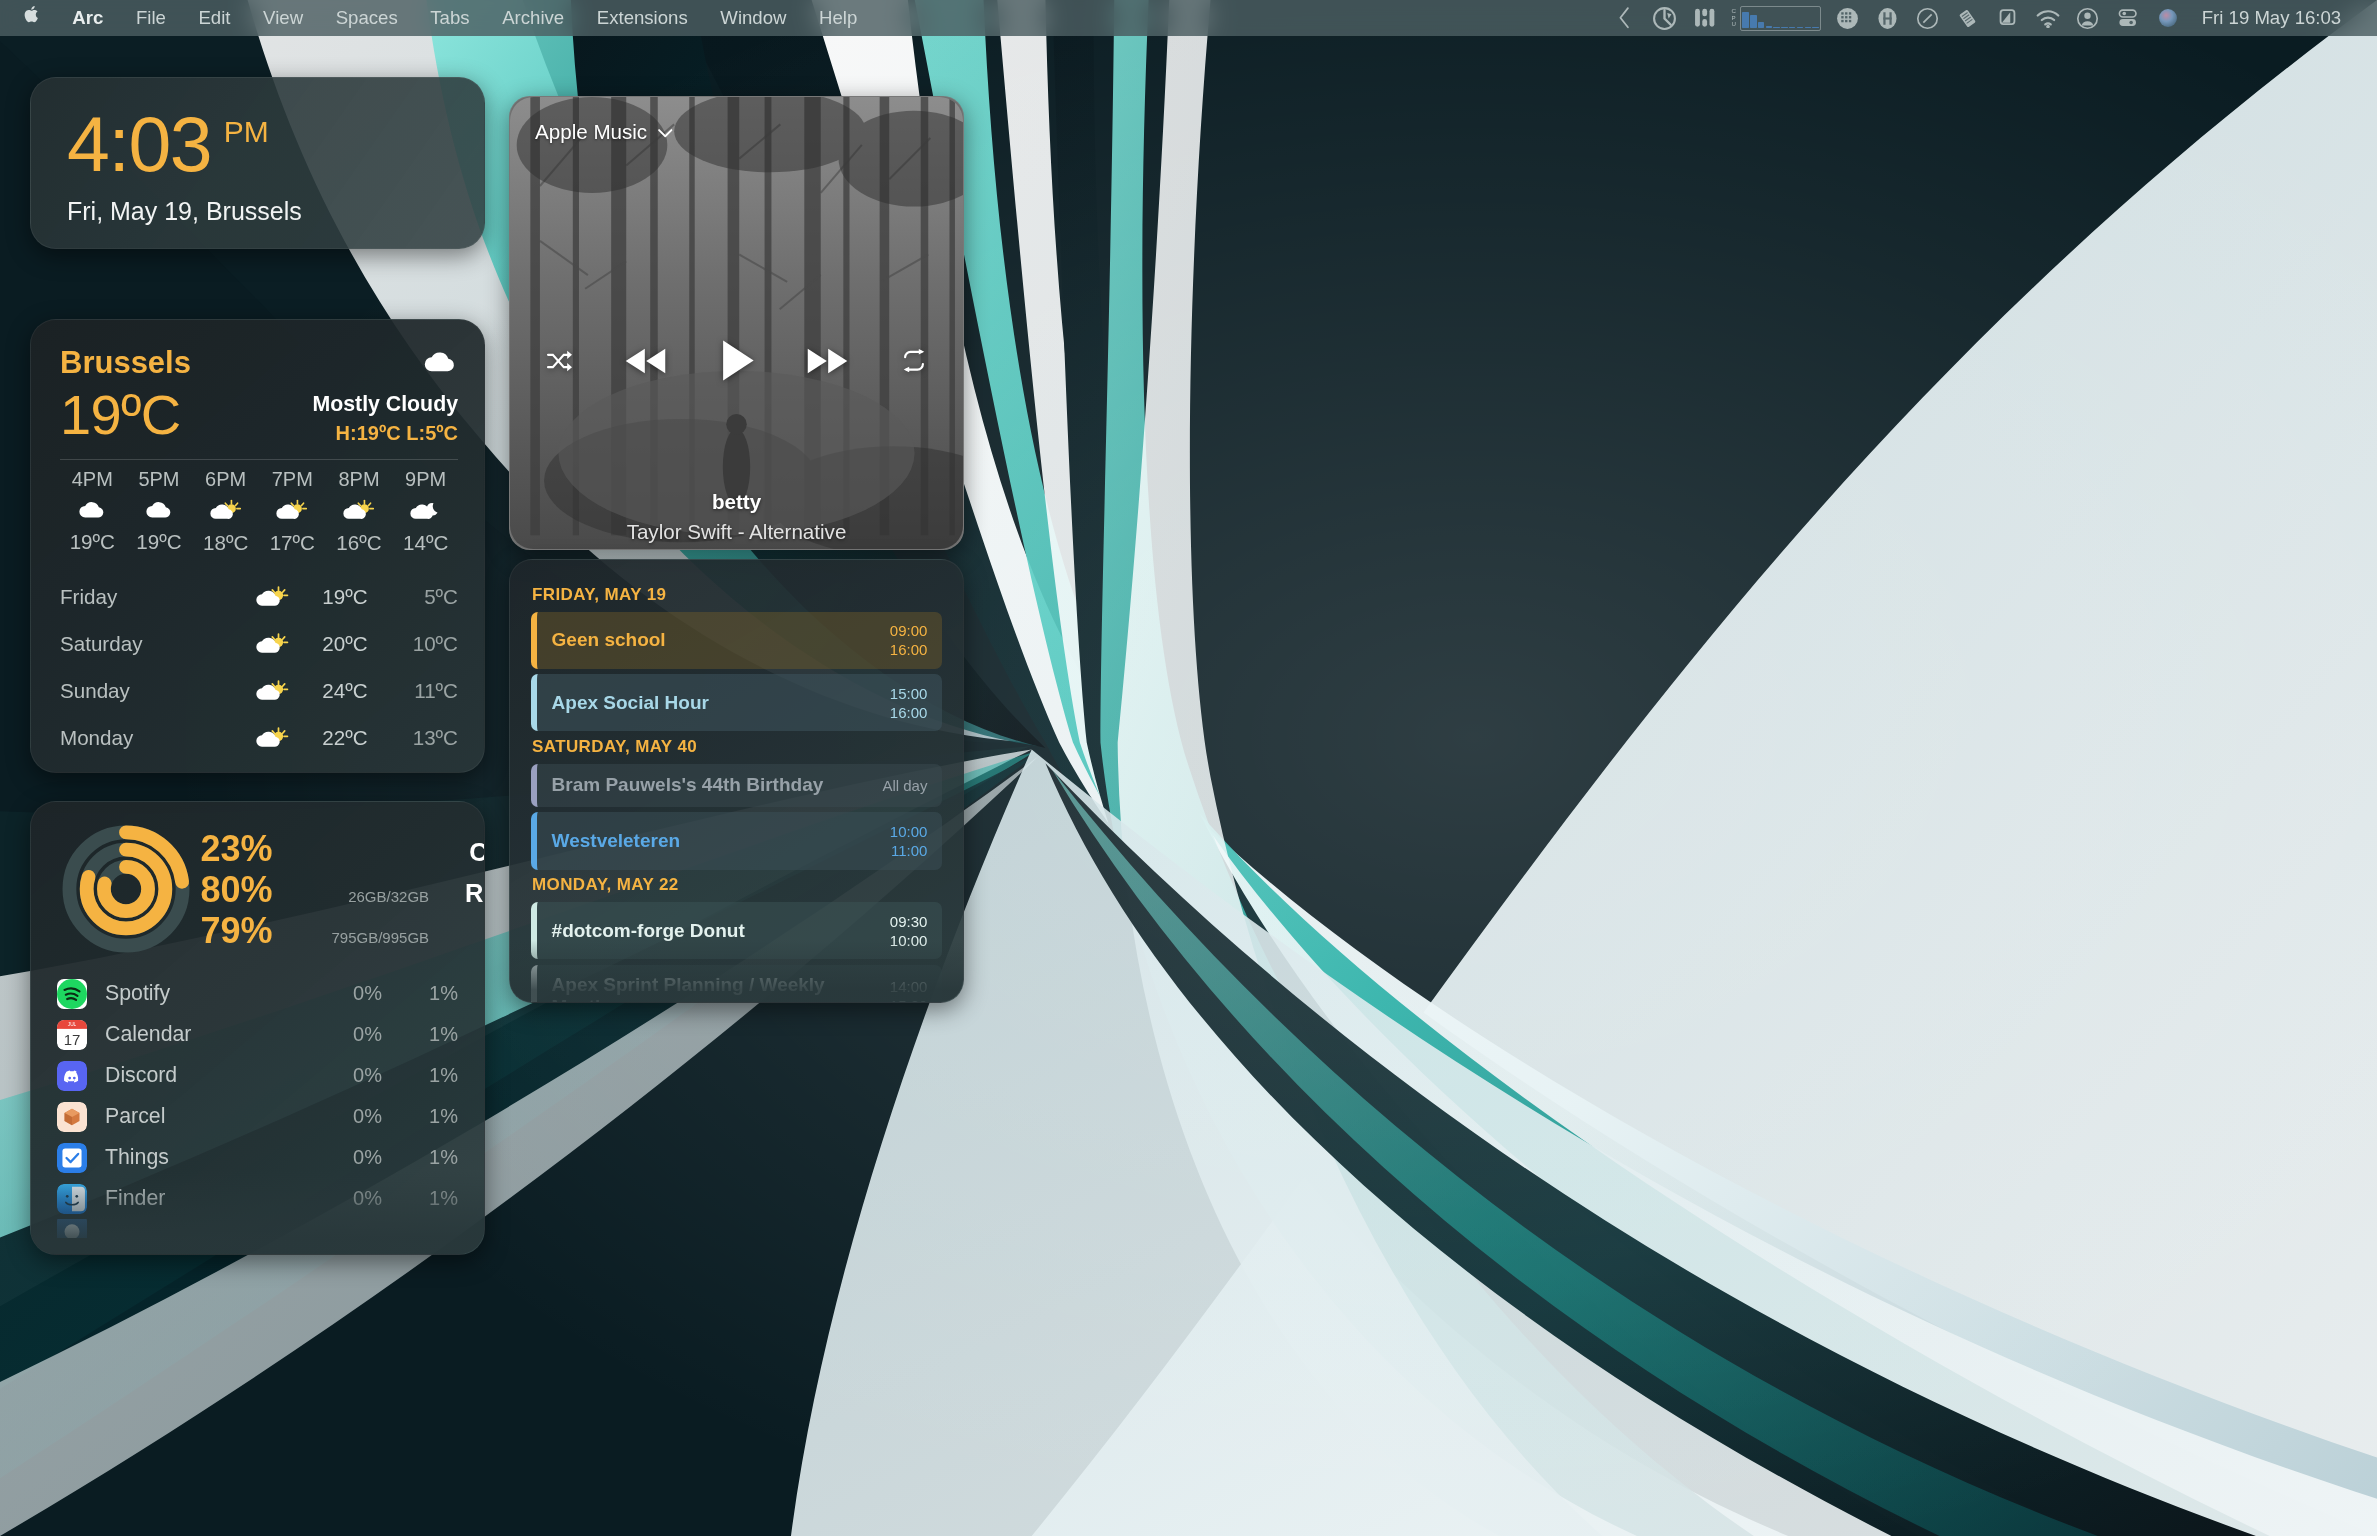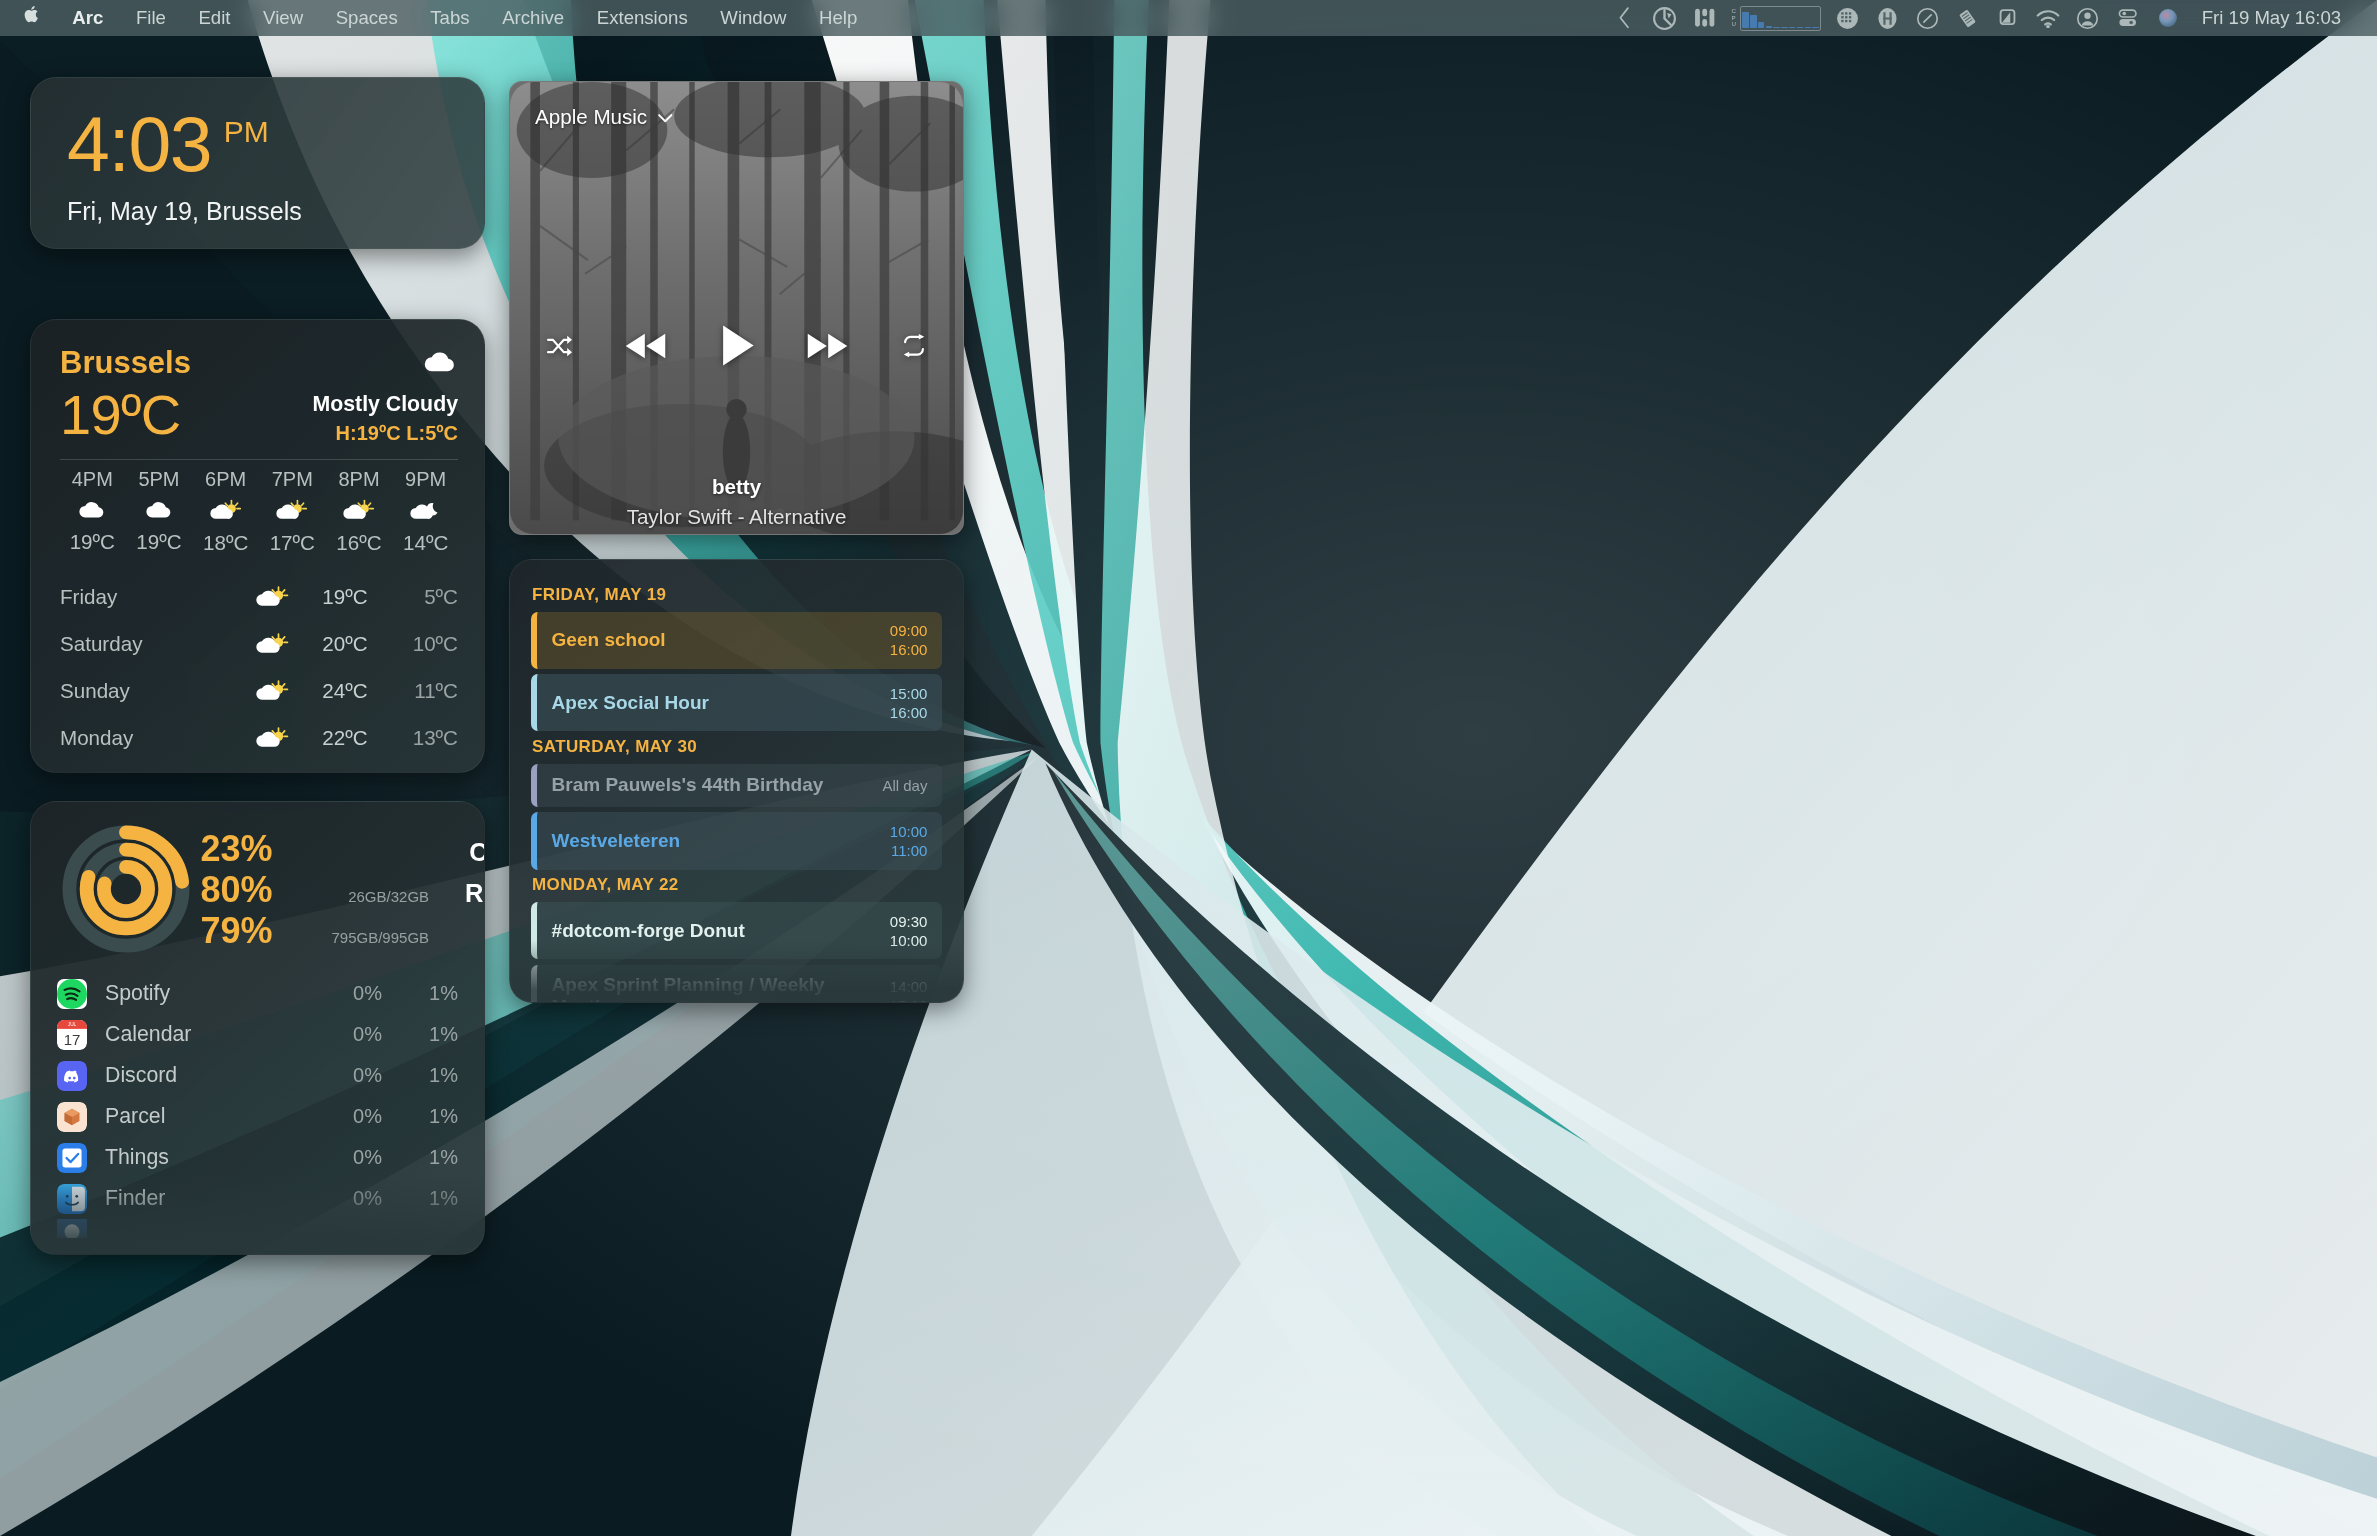--- a/index.html
+++ b/index.html
@@ -113,22 +113,22 @@
   .st-name{ width:83px; text-align:right; font-size:25.5px; font-weight:bold; color:#ffffff;}
   .st-apps{ margin-top:15px;}
   .st-app{ display:flex; align-items:center; height:41px;}
   .st-app-ico{ width:30px; height:30px; border-radius:6.9px; flex:0 0 30px; overflow:hidden; position:relative;}
   .st-app-name{ flex:1; padding-left:18px; font-size:21.3px; color:#c4cbcb;}
   .st-app-v1{ width:83px; text-align:right; font-size:20px; color:#9aa3a3;}
   .st-app-v2{ width:76px; text-align:right; font-size:20px; color:#9aa3a3;}
 
   
   #music-widget{
-    left:509px; top:81px; width:455px; height:454px;
-    border-radius:13px;
+    left:509px; top:96px; width:455px; height:454px;
+    border-radius:21px;
     background:#6e6e6e;
     border:0.7px solid rgba(255,255,255,0.07);
   }
   #music-art{ position:absolute; inset:0; overflow:hidden; border-radius:23.4px;}
   #music-art svg{ width:100%; height:100%; display:block;}
   .mu-head{ position:absolute; top:23.4px; left:25px; display:flex; align-items:center; gap:9.6px;
             font-size:20.6px; color:#fff; text-shadow:0 0.7px 2.8px rgba(0,0,0,0.55);}
   .mu-controls{ position:absolute; top:242px; left:0; right:0; display:flex; align-items:center;
                 justify-content:space-between; padding:0 36px;}
   .mu-btn{ display:flex; align-items:center; justify-content:center; filter:drop-shadow(0 1.4px 3.4px rgba(0,0,0,0.5));}
@@ -815,21 +815,21 @@
     </div>
   </div>
   <div class="cal-event" style="border-left-color:#A8D8E8; background:rgba(62,84,92,0.55);">
     <div class="cal-ev-title" style="color:#A8D8E8;">Apex Social Hour</div>
     <div class="cal-ev-times" style="color:#A8D8E8;">
       <div>15:00</div>
       <div>16:00</div>
     </div>
   </div>
 
-  <div class="cal-daylabel">SATURDAY, MAY 30</div>
+  <div class="cal-daylabel">SATURDAY, MAY 40</div>
   <div class="cal-event" style="border-left-color:#9aa0c0; background:rgba(58,74,80,0.5); min-height:43px;">
     <div class="cal-ev-title" style="color:#97a1a8;">Bram Pauwels's 44th Birthday</div>
     <div class="cal-ev-times" style="color:#97a1a8;">
       <div>All day</div>
     </div>
   </div>
   <div class="cal-event" style="border-left-color:#5AA9E6; background:rgba(58,78,86,0.55);">
     <div class="cal-ev-title" style="color:#5AA9E6;">Westveleteren</div>
     <div class="cal-ev-times" style="color:#5AA9E6;">
       <div>10:00</div>

